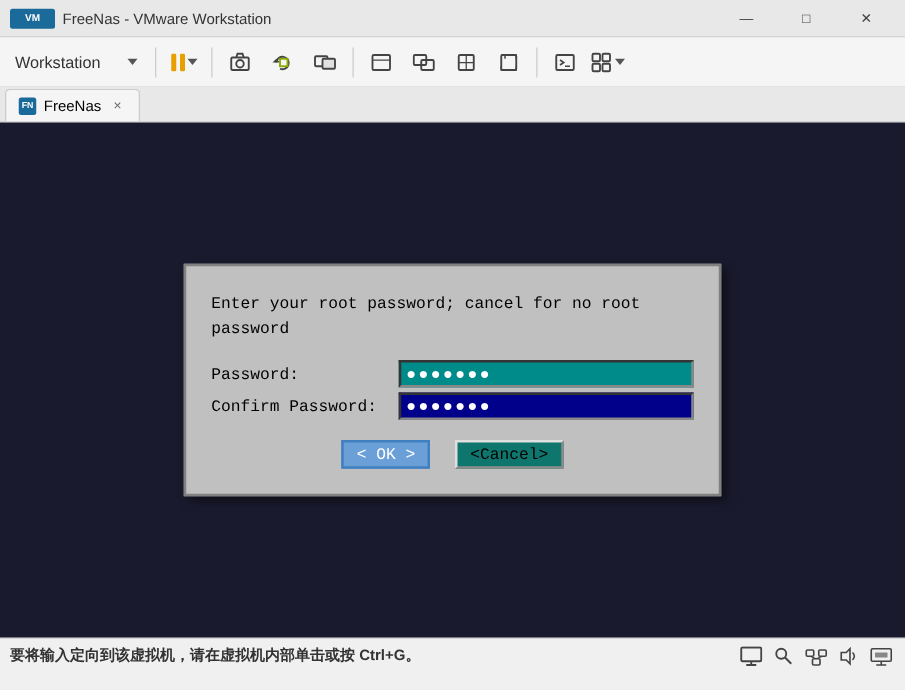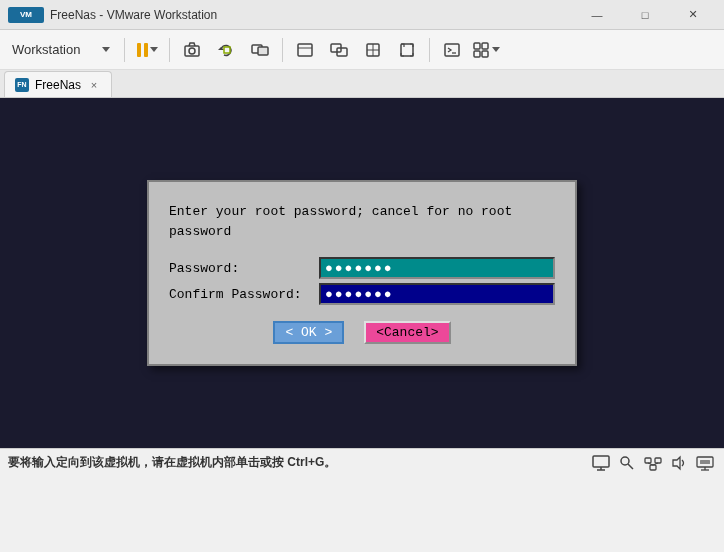--- a/index.html
+++ b/index.html
@@ -142,21 +142,21 @@
       height: 14px;
       display: flex;
       align-items: center;
       justify-content: center;
       border-radius: 2px;
     }
 
     
     .vm-area {
       width: 724px;
-      height: 350px;
+      height: 412px;
       background: #1a1a2e;
       position: relative;
       display: flex;
       align-items: center;
       justify-content: center;
     }
 
     
     .dialog {
       width: 430px;
@@ -204,21 +204,21 @@
       justify-content: center;
       gap: 20px;
       margin-top: 4px;
     }
     .dialog-btn {
       font-family: 'Courier New', monospace;
       font-size: 13px;
       color: #000;
       cursor: pointer;
       padding: 2px 10px;
-      background: #ec4899;
+      background: #0f766e;
       border: 2px outset #e0e0e0;
     }
     .dialog-btn.ok-btn {
       background: #6a9fd8;
       border: 2px solid #4080c0;
       color: white;
     }
 
     
     .status-bar {

